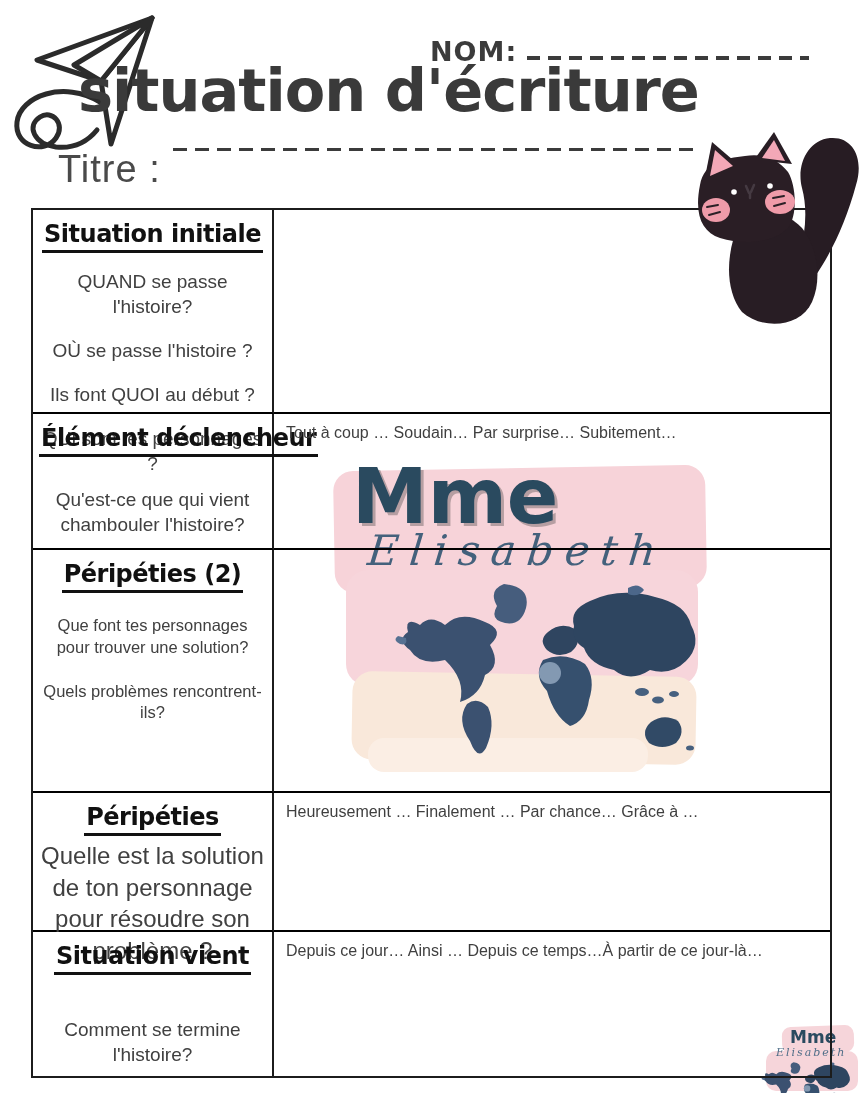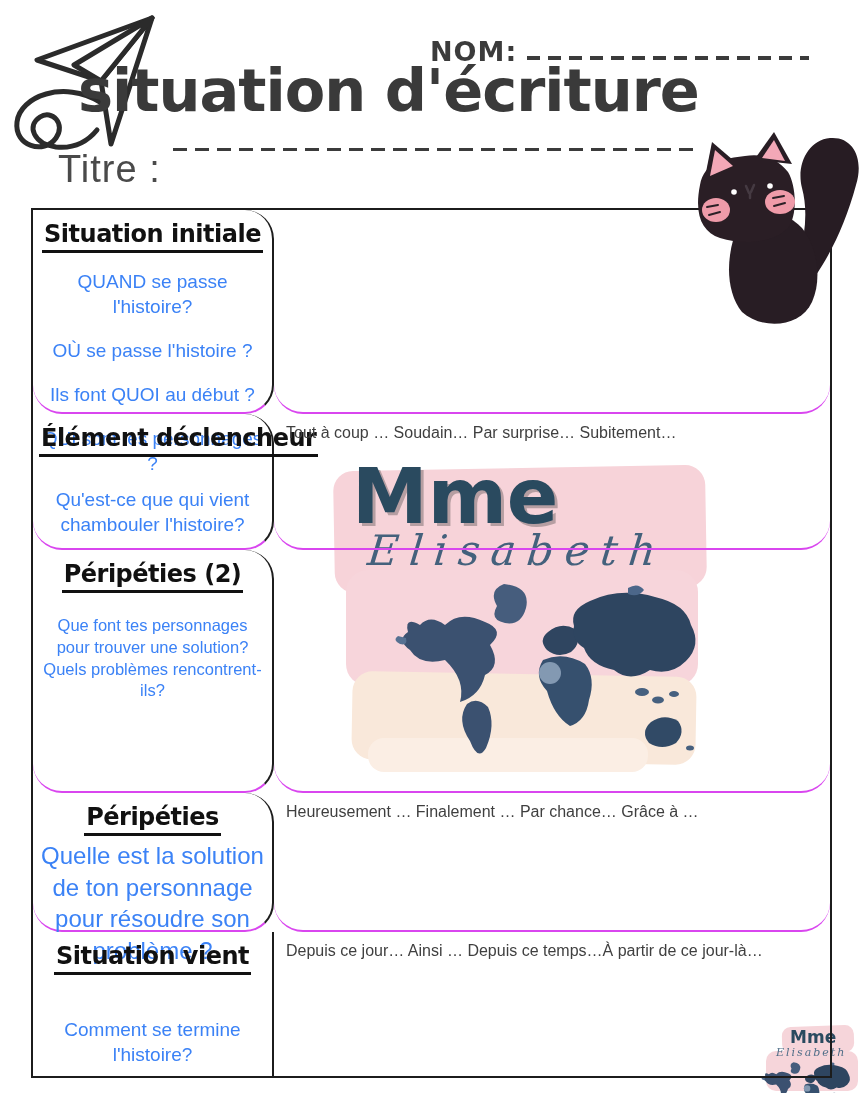--- a/index.html
+++ b/index.html
@@ -37,27 +37,27 @@
   }
   .wm-map{position:absolute;left:62px;top:118px;}
   
   .sheet-table{
     position:absolute;left:31px;top:208px;width:801px;height:870px;z-index:2;
     border:2px solid #1c1c1c;box-sizing:border-box;
     display:grid;grid-template-columns:241px 1fr;grid-template-rows:204px 136px 243px 139px 1fr;
   }
   .cell{box-sizing:border-box;background:transparent;}
   .lc{border-right:2px solid #1c1c1c;text-align:center;padding:10px 6px;}
-  .bb{border-bottom:2px solid #d946ef;border-radius:29px;}
+  .bb{border-bottom:2px solid #000000;}
   .sec-head{
     display:inline-block;
     font-family:"DejaVu Sans", sans-serif;font-weight:bold;font-size:24px;letter-spacing:-0.5px;
     color:#111;border-bottom:3px solid #111;padding:0 2px 2px 2px;white-space:nowrap;
   }
-  .q{color:#3b82f6;line-height:1.32;}
+  .q{color:#404040;line-height:1.32;}
   .q19{font-size:19px;}
   .q17{font-size:16.5px;}
   .q18{font-size:24px;}
   .stack{display:flex;flex-direction:column;}
   .rc{padding:10px 12px;font-size:16px;color:#3f3f3f;}
   
   .cat{position:absolute;left:690px;top:130px;z-index:5;}
   
   .logo{position:absolute;left:754px;top:1014px;width:105px;height:79px;z-index:1;}
   .logo .blob1{position:absolute;left:28px;top:12px;width:72px;height:27px;border-radius:9px;background:#f6d5da;transform:rotate(-2deg);}
@@ -151,21 +151,21 @@
     <div class="cell lc bb">
       <span class="sec-head">Élément déclencheur</span>
       <div class="q q19" style="margin-top:30px;">Qu'est-ce que qui vient chambouler l'histoire?</div>
     </div>
     <div class="cell bb rc">
       <span>Tout à coup … Soudain… Par surprise… Subitement…</span>
     </div>
 
     <div class="cell lc bb">
       <span class="sec-head">Péripéties (2)</span>
-      <div class="stack" style="margin-top:22px;">
+      <div class="stack" style="gap:22px;margin-top:22px;">
         <div class="q q17">Que font  tes personnages pour trouver une solution?</div>
         <div class="q q17">Quels problèmes rencontrent-ils?</div>
       </div>
     </div>
     <div class="cell bb rc"></div>
 
     <div class="cell lc bb">
       <span class="sec-head">Péripéties</span>
       <div class="q q18" style="margin-top:4px;">Quelle est la solution de ton personnage pour résoudre son problème ?</div>
     </div>

